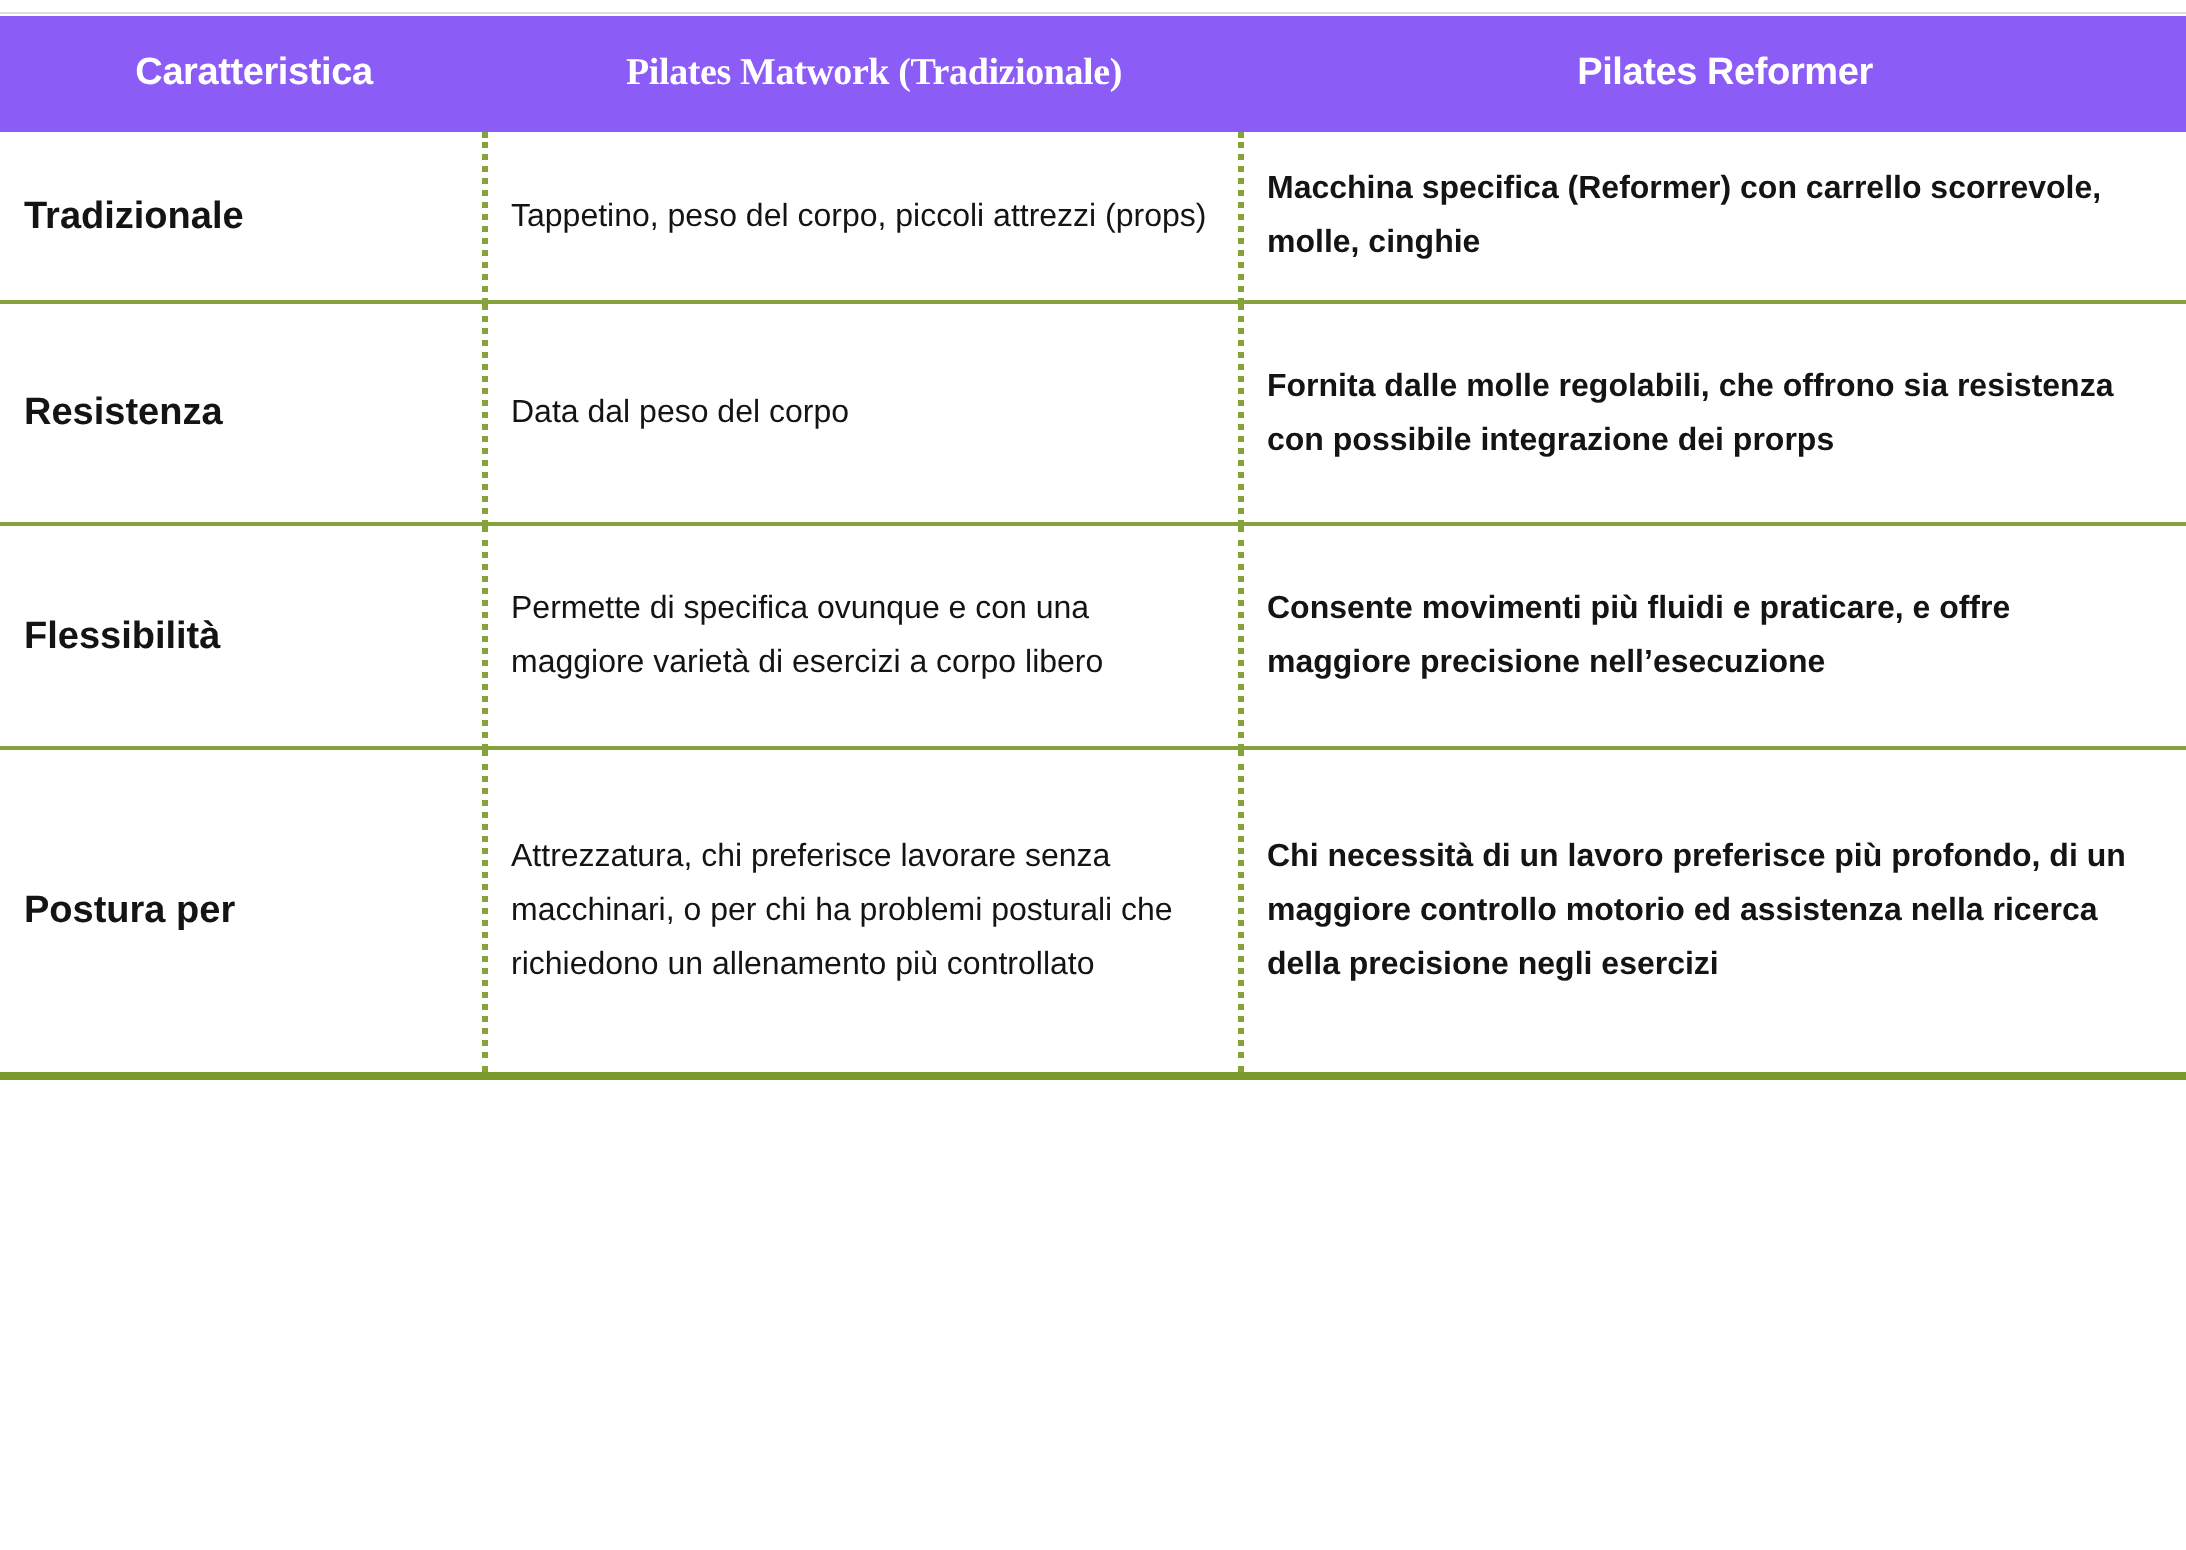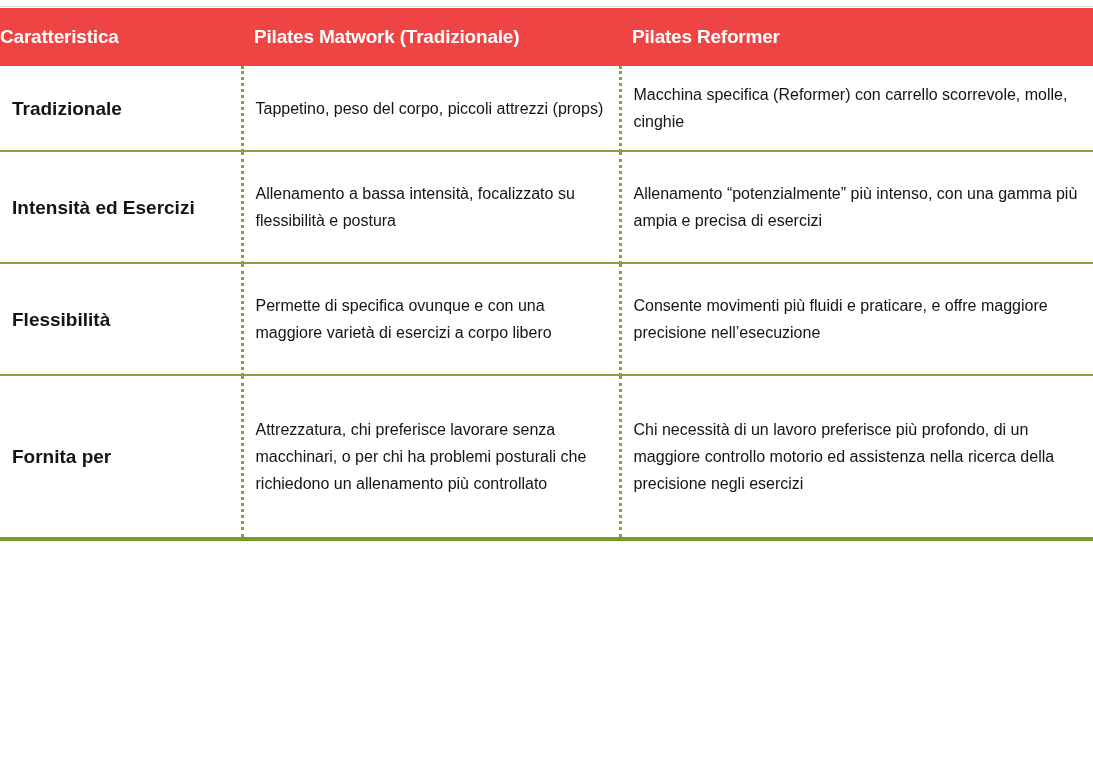--- a/index.html
+++ b/index.html
@@ -3,30 +3,30 @@
 <meta charset="utf-8">
 <style>
   html, body { margin: 0; padding: 0; background: #ffffff; }
   body { width: 1093px; height: 775px; overflow: hidden; position: relative;
          font-family: "Liberation Sans", "DejaVu Sans", sans-serif; color: #141414; }
   .topline { position: absolute; left: 0; top: 6px; width: 1093px; height: 1px; background: #dcdcdc; }
   table.cmp { position: absolute; left: 0; top: 8px; width: 1093px; border-collapse: collapse; table-layout: fixed; }
   col.c1 { width: 242px; }
   col.c2 { width: 378px; }
   col.c3 { width: 473px; }
-  thead th { background: #ef4444; color: #ffffff; font-weight: bold; font-size: 19px;
-             text-align: left; height: 58px; padding: 0 0 0 0; vertical-align: middle; letter-spacing: -0.2px; }
-  thead th.c-mat { padding-left: 12px; }
+  thead th { background: #8b5cf6; color: #ffffff; font-weight: bold; font-size: 19px;
+             text-align: center; height: 58px; padding: 0 0 0 12px; vertical-align: middle; letter-spacing: -0.2px; }
+  thead th.c-mat { padding-left: 12px; font-family: Liberation Serif, serif; }
   thead th.c-ref { padding-left: 12px; }
   tbody td { font-size: 16px; line-height: 27px; vertical-align: middle; padding: 0 12px;
              border-bottom: 2px solid #87a23c; }
   tbody tr:last-child td { border-bottom: 4px solid #7b9a2c; }
   tbody td.label { font-weight: bold; font-size: 19px; }
   tbody td.mid { border-left: 3px dotted #86a33a; }
-  tbody td.right { border-left: 3px dotted #86a33a; }
+  tbody td.right { border-left: 3px dotted #86a33a; font-weight: bold; }
   tr.r1 td { height: 84px; }
   tr.r2 td { height: 109px; }
   tr.r3 td { height: 110px; }
   tr.r4 td { height: 110px; }
   tr.r5 td { height: 110px; }
   tr.r6 td { height: 161px; }
 </style>
 </head>
 <body>
 
@@ -44,29 +44,29 @@
       <th class="c-mat">Pilates Matwork (Tradizionale)</th>
       <th class="c-ref">Pilates Reformer</th>
     </tr>
   </thead>
   <tbody>
     <tr class="r1">
       <td class="label">Tradizionale</td>
       <td class="mid">Tappetino, peso del corpo, piccoli attrezzi (props)</td>
       <td class="right">Macchina specifica (Reformer) con carrello scorrevole, molle, cinghie</td>
     </tr>
-    <tr class="r4">
-      <td class="label">Intensità ed Esercizi</td>
-      <td class="mid">Allenamento a bassa intensità, focalizzato su flessibilità e postura</td>
-      <td class="right">Allenamento “potenzialmente” più intenso, con una gamma più ampia e precisa di esercizi</td>
+    <tr class="r2">
+      <td class="label">Resistenza</td>
+      <td class="mid">Data dal peso del corpo</td>
+      <td class="right">Fornita dalle molle regolabili, che offrono sia resistenza con possibile integrazione dei prorps</td>
     </tr>
     <tr class="r5">
       <td class="label">Flessibilità</td>
       <td class="mid">Permette di specifica ovunque e con una maggiore varietà di esercizi a corpo libero</td>
       <td class="right">Consente movimenti più fluidi e praticare, e offre maggiore precisione nell’esecuzione</td>
     </tr>
     <tr class="r6">
-      <td class="label">Fornita per</td>
+      <td class="label">Postura per</td>
       <td class="mid">Attrezzatura, chi preferisce lavorare senza macchinari, o per chi ha problemi posturali che richiedono un allenamento più controllato</td>
       <td class="right">Chi necessità di un lavoro preferisce più profondo, di un maggiore controllo motorio ed assistenza nella ricerca della precisione negli esercizi</td>
     </tr>
   </tbody>
 </table>
 
 </body></html>

